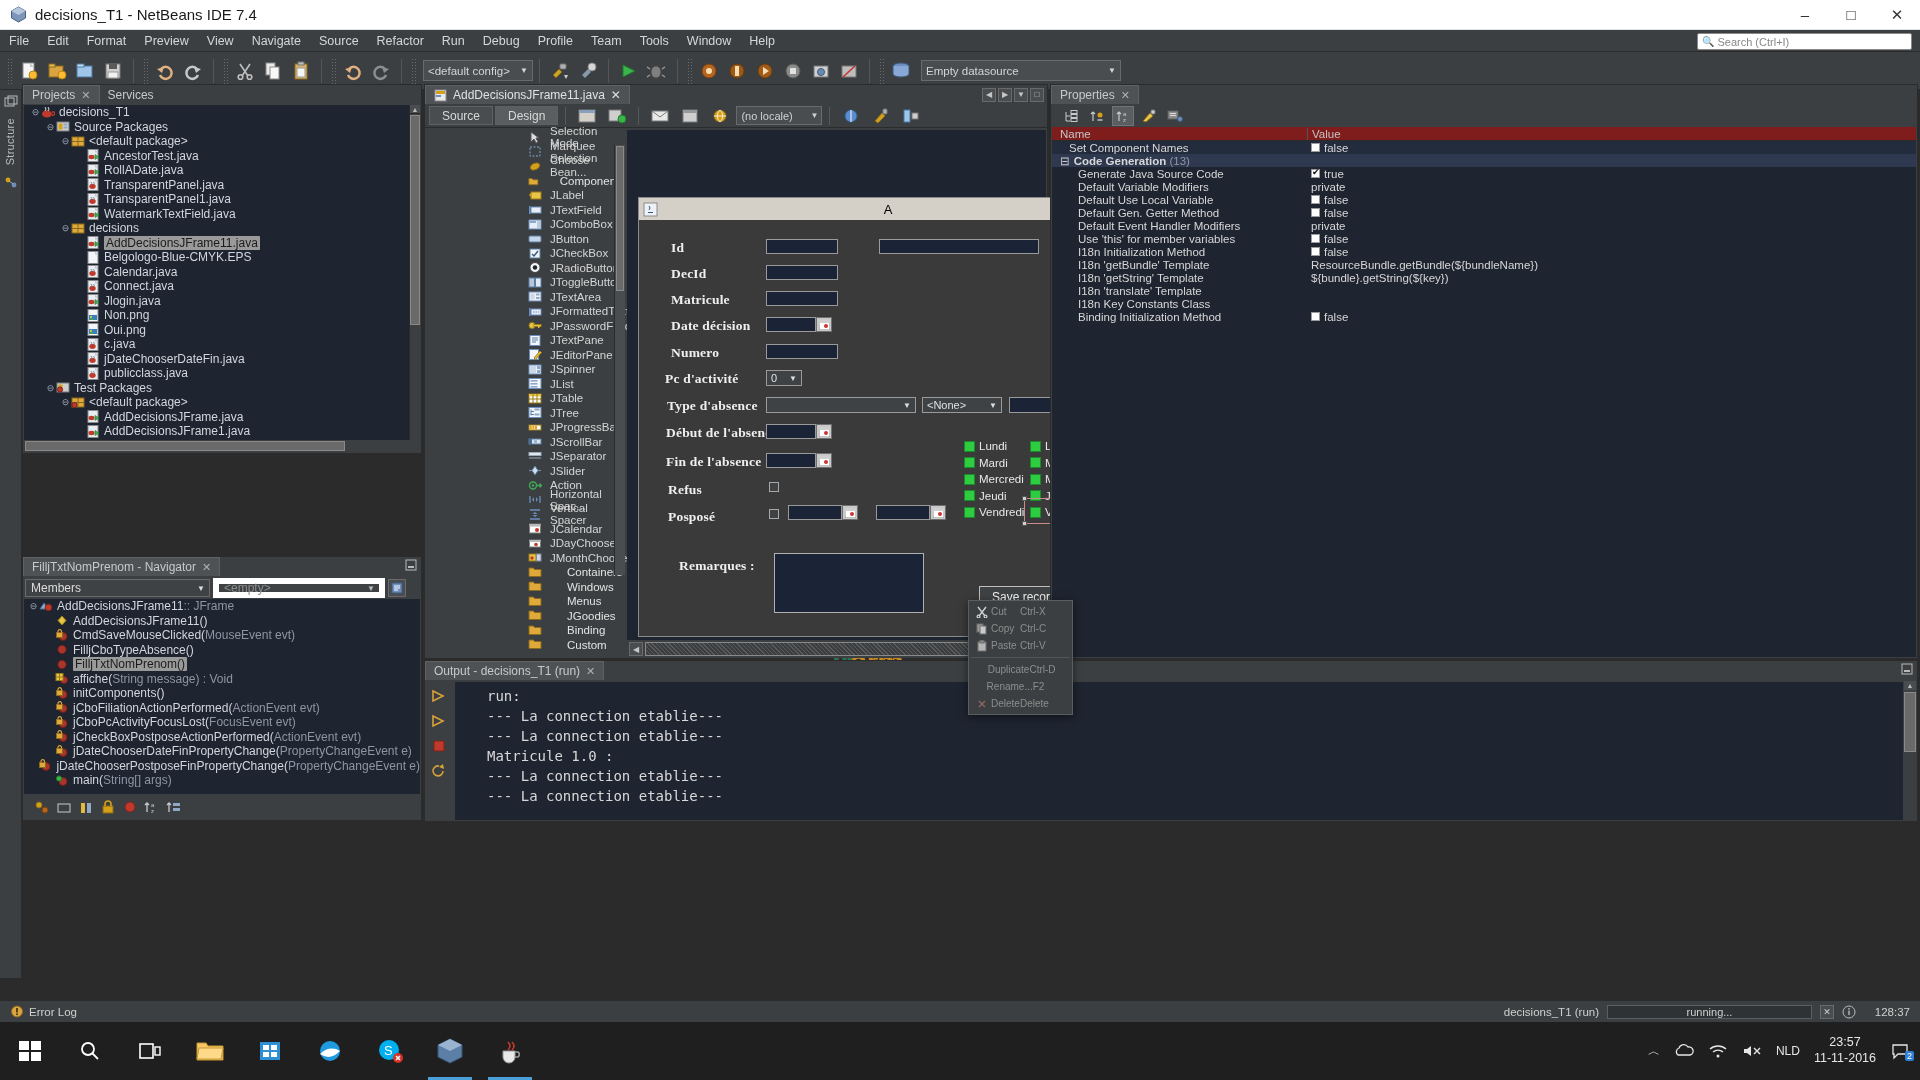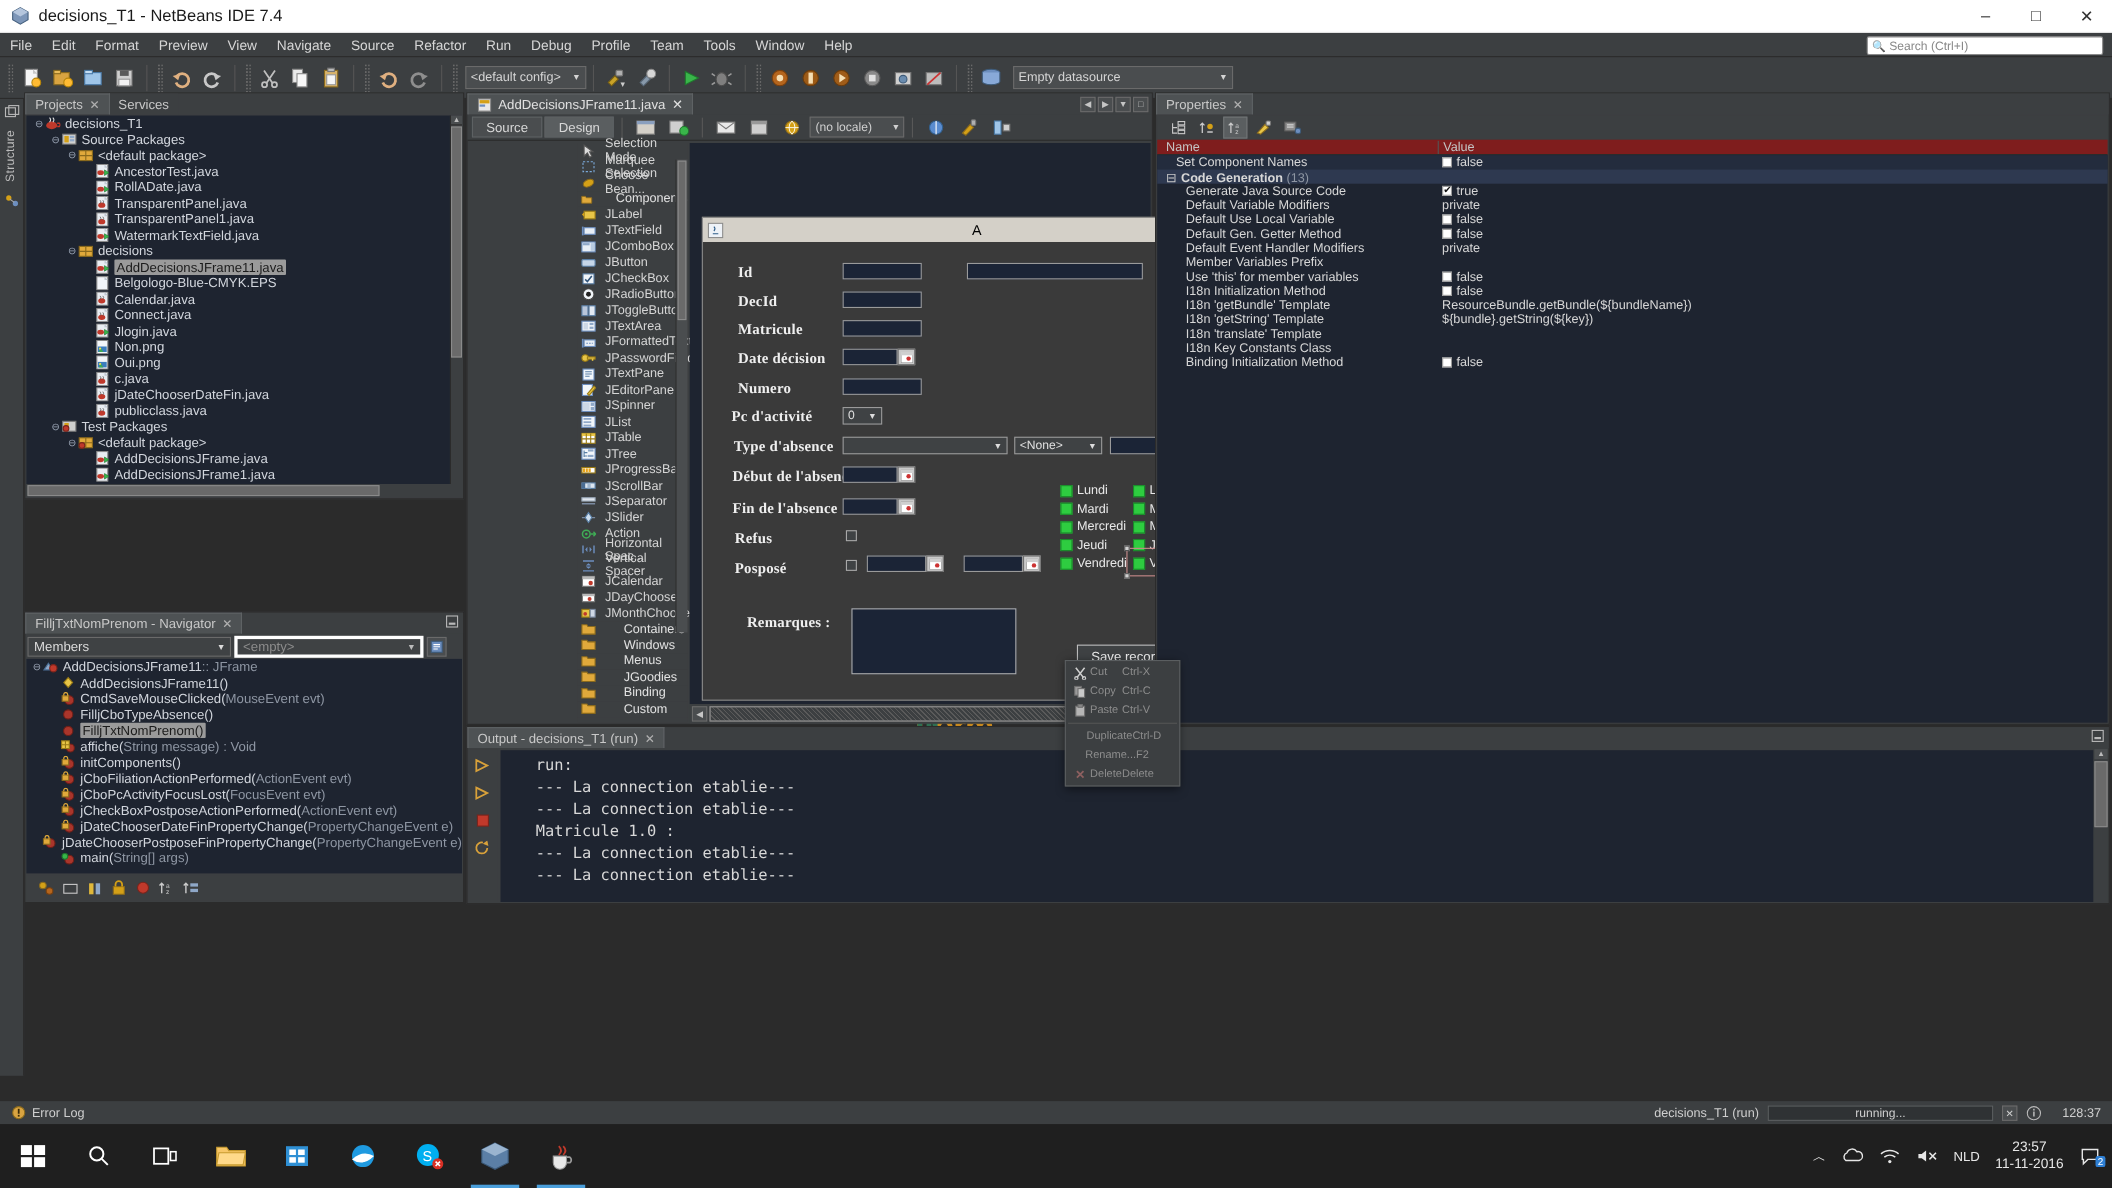--- a/index.html
+++ b/index.html
@@ -676,21 +676,21 @@
             <rect x="1" y="1" width="10" height="10" fill="none" stroke="#b9b9b9"></rect>
             <rect x="3" y="7" width="6" height="2" fill="#b9b9b9"></rect>
           </svg>
       </div>
     </div>
     <div style="position:absolute; left:2px; top:21px; display:flex; gap:3px; align-items:center;">
       <div style="width:185px;height:18px;background:#3f4244;border:1px solid #6a6a6a;display:flex;align-items:center;padding-left:5px;font-size:12px;position:relative;color:#dcdcdc;">
         <span>Members</span>
         <span style="position:absolute;right:4px;font-size:8px;">▼</span>
       </div>
-      <div style="width:172px;height:20px;background:#3f4244;border:3px solid #ffffff;display:flex;align-items:center;padding-left:5px;font-size:12px;position:relative;color:#8c8c8c;">
+      <div style="width:172px;height:20px;background:#3f4244;border:6px solid #ffffff;display:flex;align-items:center;padding-left:5px;font-size:12px;position:relative;color:#8c8c8c;">
         <span>&lt;empty&gt;</span>
         <span style="position:absolute;right:4px;font-size:8px;color:#bbb">▼</span>
       </div>
       <div style="width:18px;height:18px;border:1px solid #6a6a6a;background:#4a4d4f;display:flex;align-items:center;justify-content:center;">
         <svg width="12" height="12" viewBox="0 0 12 12">
             <rect x="1" y="1" width="10" height="10" fill="#6c8ebf" stroke="#3d5a78"></rect>
             <path d="M3 4h6M3 6h6M3 8h4" stroke="#fff" stroke-width="1"></path>
           </svg>
       </div>
     </div>
@@ -1552,24 +1552,20 @@
           <div class="prop-val">
             <span class="cb"></span>
             <span>false</span>
           </div>
         </div>
         <div class="prop-row">
           <div class="prop-name" style="padding-left: 26px;">Default Event Handler Modifiers</div>
           <div class="prop-val">private</div>
         </div>
         <div class="prop-row">
-          <div class="prop-name" style="padding-left: 26px;">Member Variables Prefix</div>
-          <div class="prop-val"></div>
-        </div>
-        <div class="prop-row">
           <div class="prop-name" style="padding-left: 26px;">Use 'this' for member variables</div>
           <div class="prop-val">
             <span class="cb"></span>
             <span>false</span>
           </div>
         </div>
         <div class="prop-row">
           <div class="prop-name" style="padding-left: 26px;">I18n Initialization Method</div>
           <div class="prop-val">
             <span class="cb"></span>

